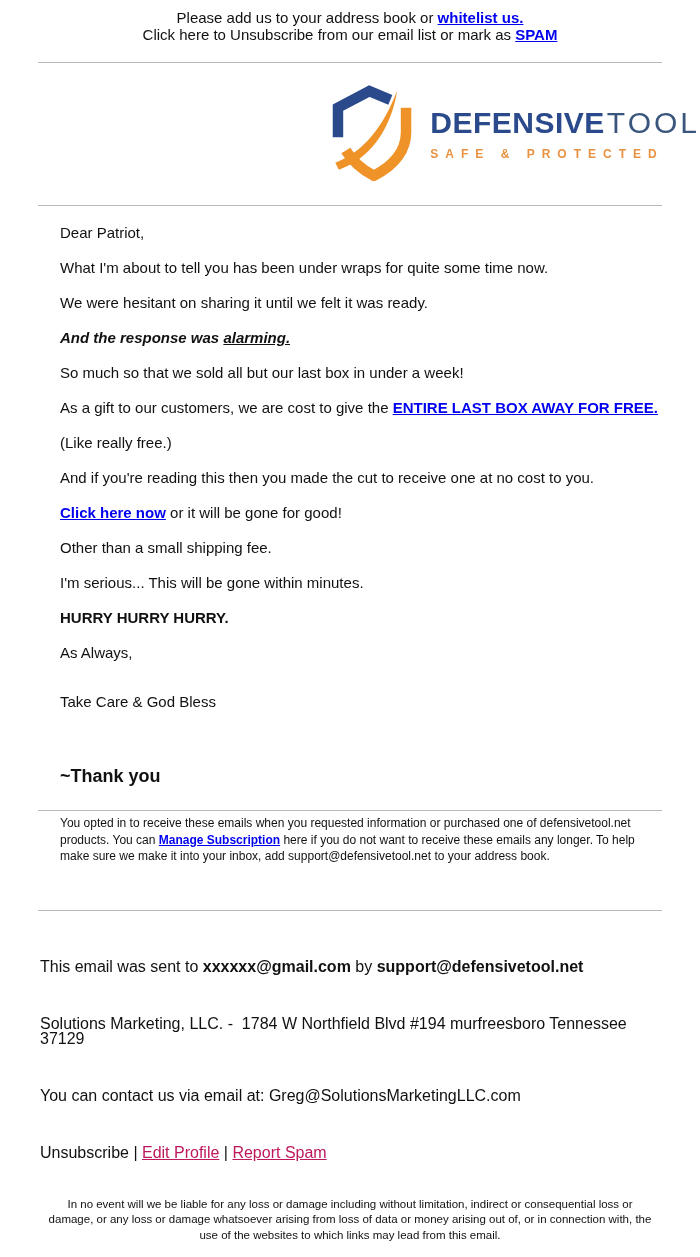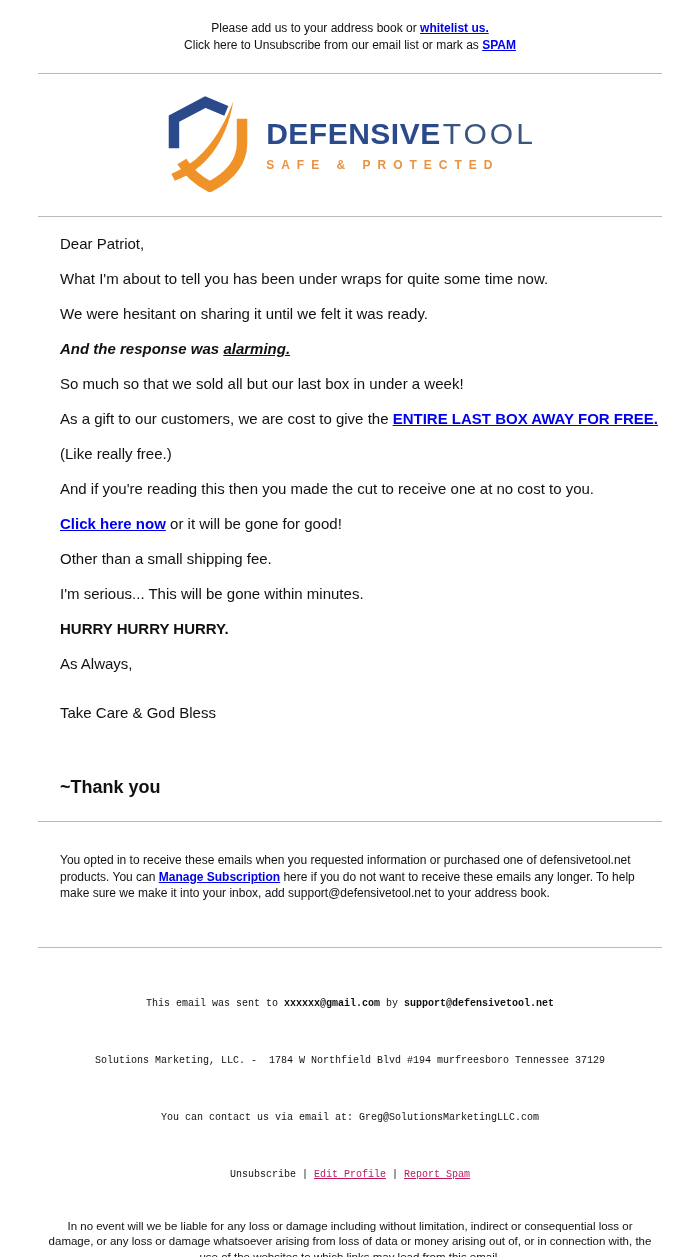--- a/index.html
+++ b/index.html
@@ -6,23 +6,23 @@
   body {
     width: 700px;
     min-height: 1257px;
     background: #ffffff;
     color: #111111;
     font-family: "Liberation Sans", sans-serif;
   }
 
   
   .preheader {
-    padding-top: 20px;
+    padding-top: 9px;
     text-align: center;
-    font-size: 12px;
+    font-size: 15px;
     line-height: 17px;
   }
   a.blue-link {
     color: #0000ee;
     font-weight: bold;
     text-decoration: underline;
     cursor: pointer;
   }
 
   
@@ -34,21 +34,21 @@
   .rule-1 { margin-top: 19px; }
   .rule-2 { margin-top: 0; }
   .rule-3 { margin-top: 24px; }
   .rule-4 { margin-top: 45px; }
 
   
   .logo-section {
     padding: 22px 0 24px;
     display: flex;
     align-items: center;
-    justify-content: center;
+    justify-content: flex-end;
   }
   .logo-shield { width: 88px; height: 96px; flex: 0 0 auto; }
   .logo-text { margin-left: 14px; }
   .brand-row { display: flex; align-items: baseline; }
   .brand-primary {
     font-size: 30px;
     font-weight: bold;
     letter-spacing: 0.5px;
     color: #2b4a8c;
   }
@@ -81,32 +81,30 @@
   .extra-gap { margin-top: 29px !important; }
   .signoff {
     margin-top: 54px !important;
     font-size: 18px;
     font-weight: bold;
   }
 
   
   .optin {
     padding: 0 34px 0 60px;
-    margin-top: 30px;
+    margin-top: 4px;
     font-size: 12px;
     line-height: 16.5px;
   }
 
   
   .footer {
-    text-align: center;
-    font-size: 10px;
+    font-size: 16px;
     line-height: 15px;
     white-space: pre-wrap;
-    font-family: Liberation Mono, monospace;
   }
   .footer .f-line { margin: 12px 40px 0; }
   .footer .f-line:first-child { margin-top: 18px; }
   .plain-u { color: #be185d; font-weight: normal; text-decoration: underline; cursor: pointer; }
   .plain { color: #111111; text-decoration: none; cursor: pointer; }
 
   .legal {
     text-align: center;
     font-size: 11.5px;
     line-height: 15.5px;

